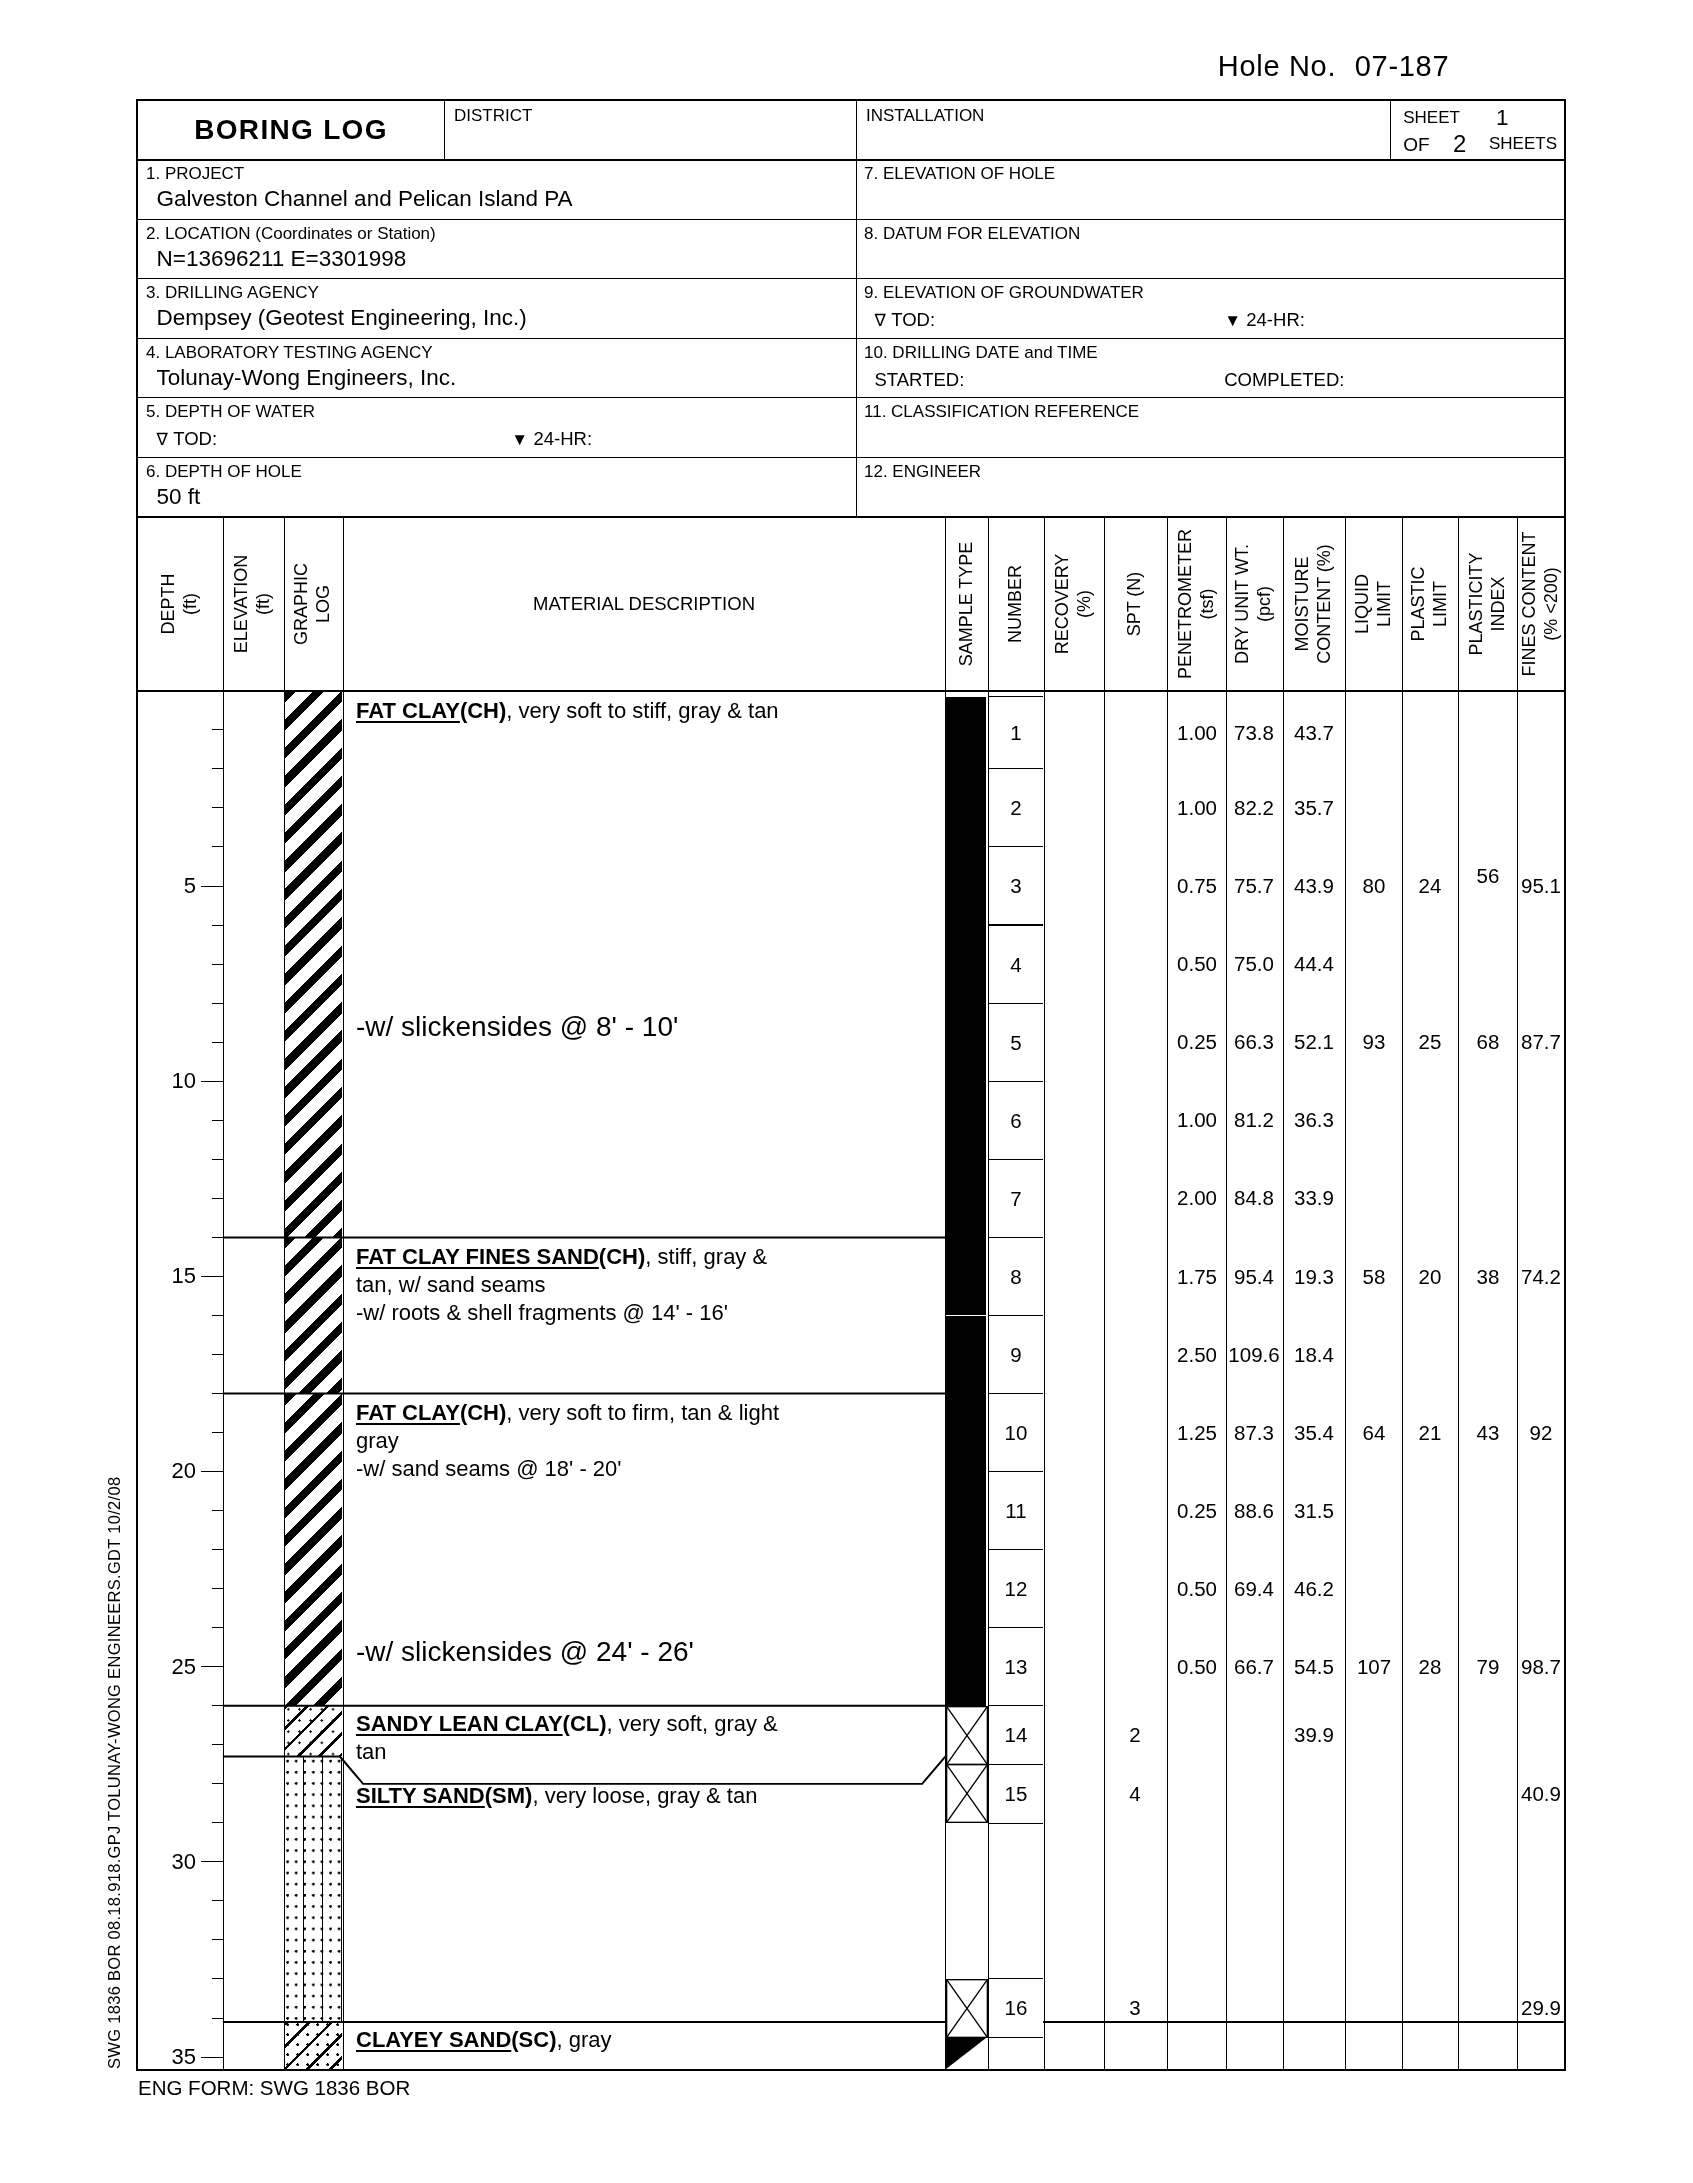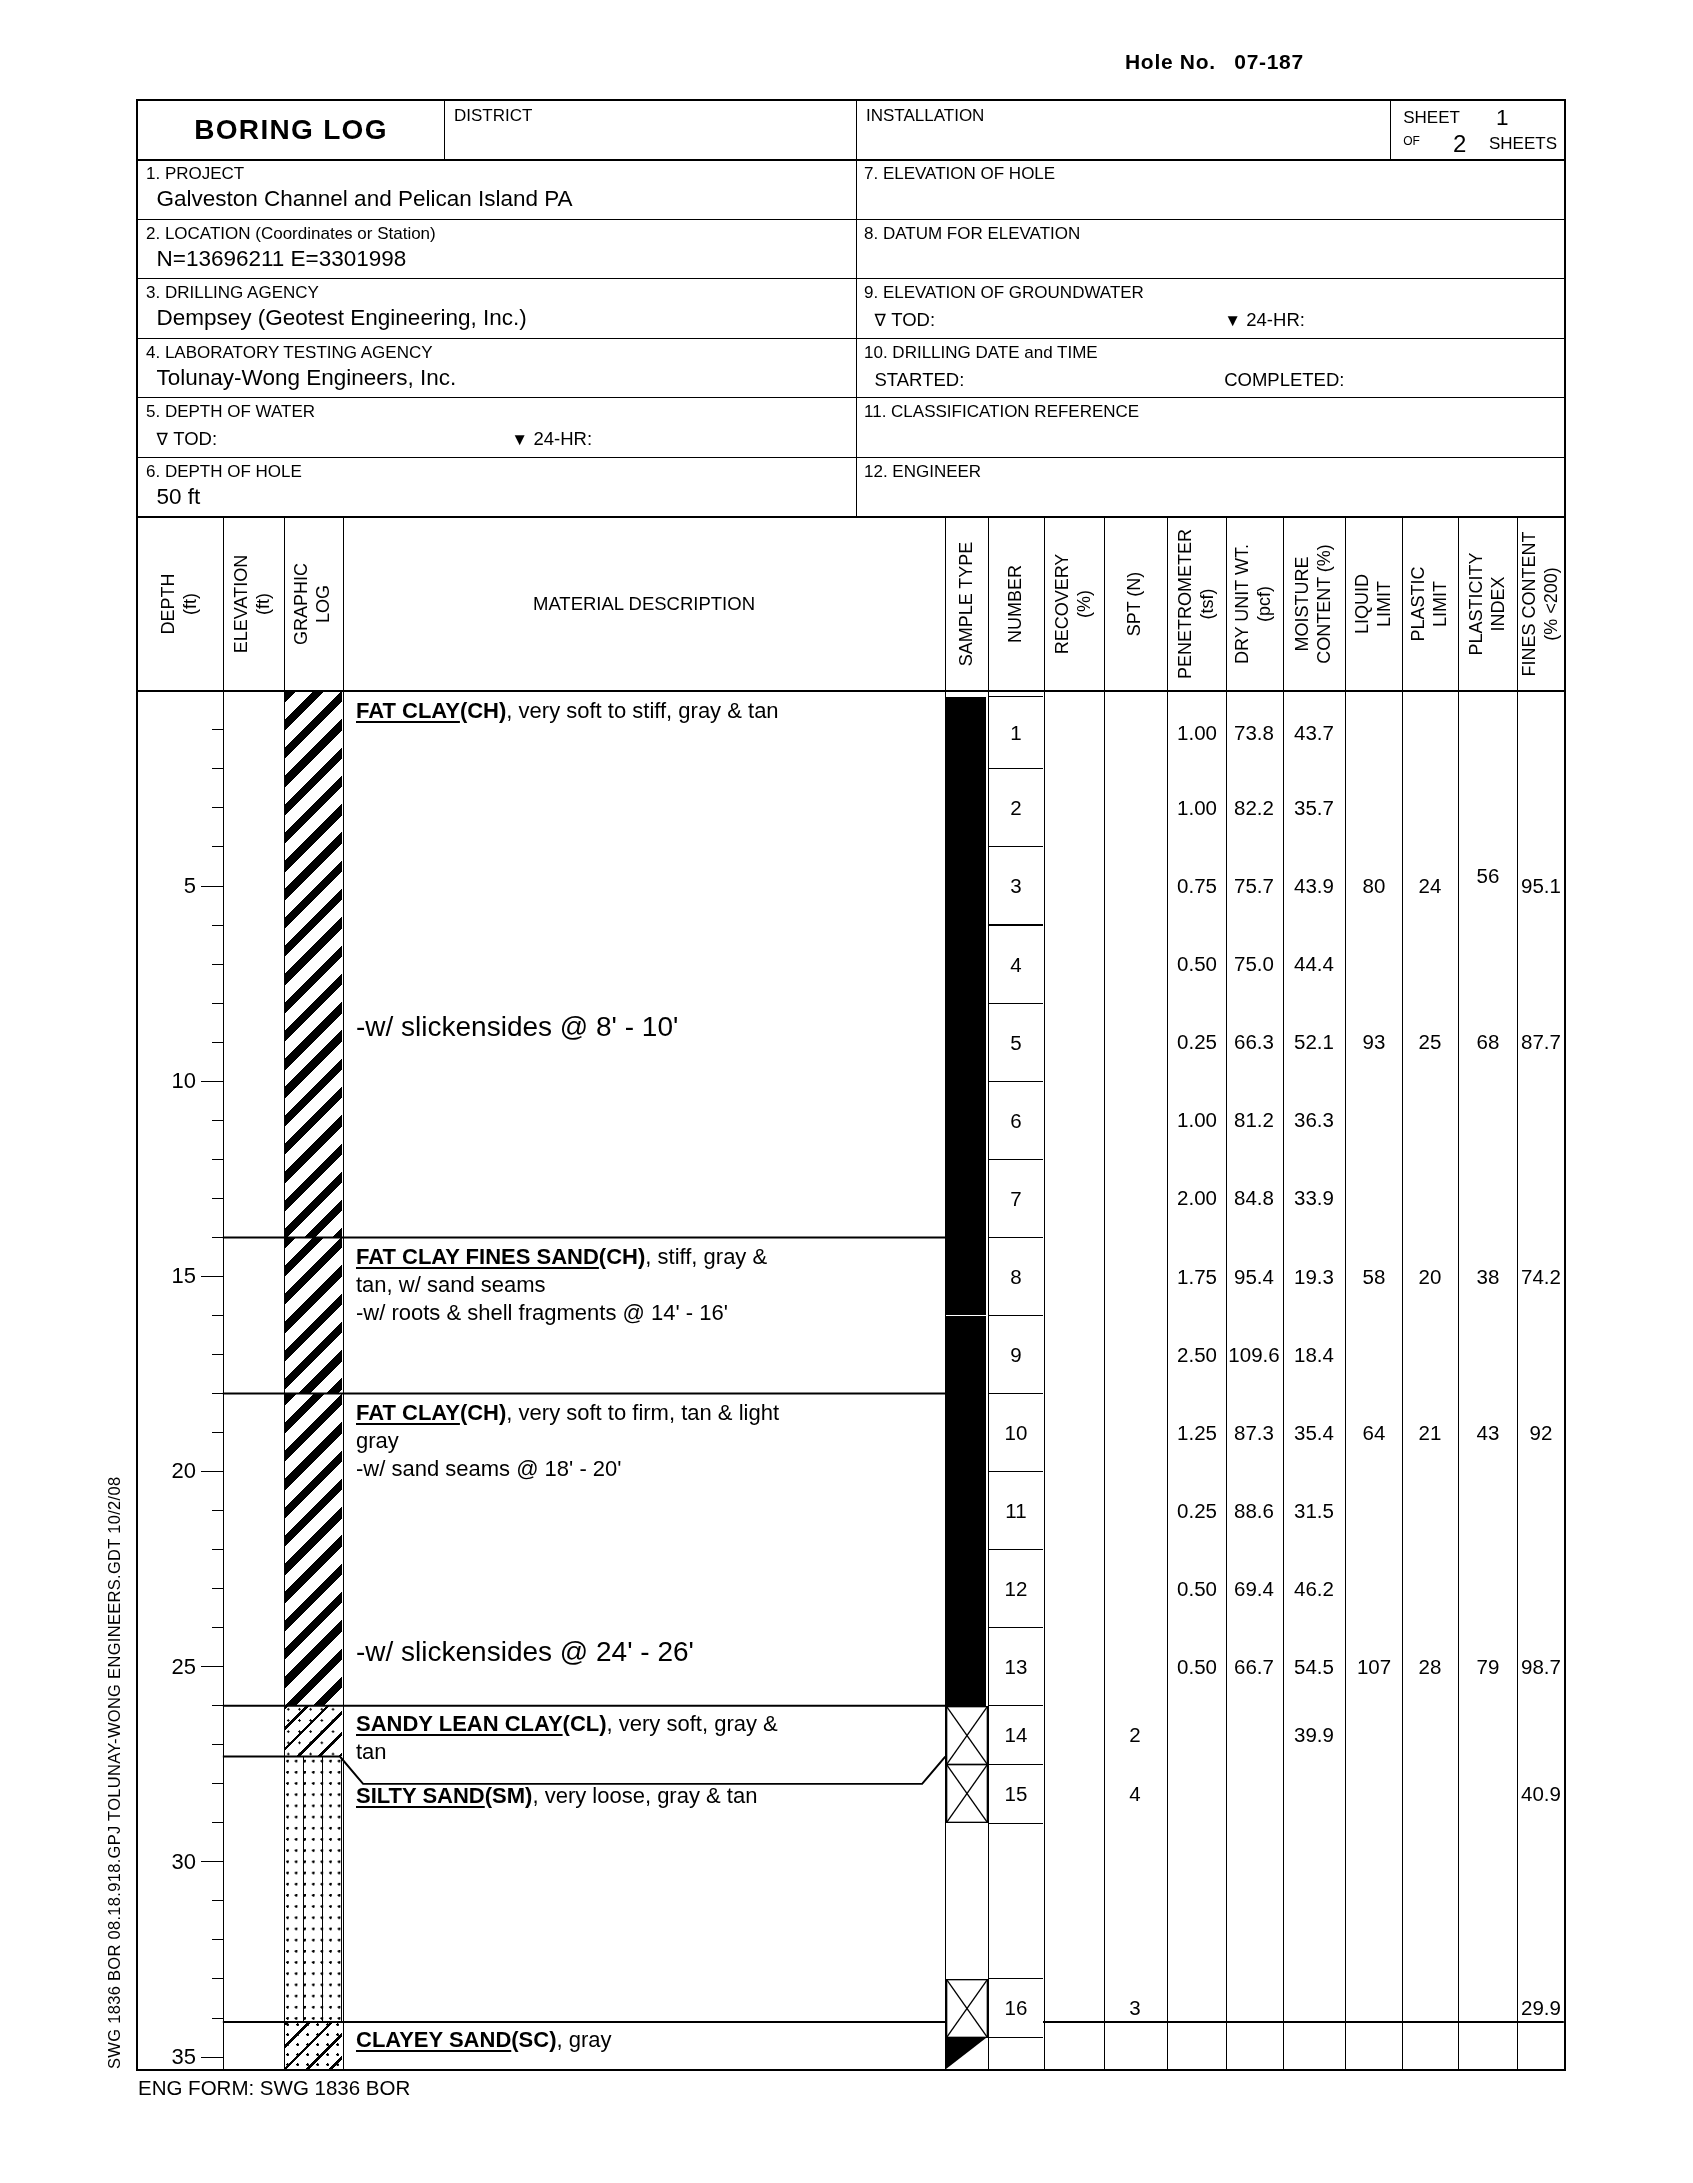--- a/index.html
+++ b/index.html
@@ -1,37 +1,37 @@
 <!DOCTYPE html>
 <html style="font-size:10.6px"><head>
 <meta charset="utf-8">
 <style>
   html,body{margin:0;padding:0;background:#e8e8e8;}
   #page{position:relative;width:1694px;height:2183px;background:#ffffff;
         font-family:"Liberation Sans",sans-serif;color:#000;overflow:hidden;}
   .abs{position:absolute;}
   .hline{position:absolute;background:#000;height:1.3px;}
   .vline{position:absolute;background:#000;width:1.3px;}
-  #holeNo{position:absolute;left:1125px;top:50px;width:417px;text-align:left;
-          font-size:21px;font-weight:bold;letter-spacing:0.7px;}
+  #holeNo{position:absolute;left:1125px;top:50px;width:417px;text-align:center;
+          font-size:29px;font-weight:normal;letter-spacing:0.7px;}
   #holeNo .hole-num{margin-left:18.5px;}
   #form{position:absolute;left:136px;top:99px;width:1426px;height:1968px;
         border:2px solid #000;box-sizing:content-box;}
   #title{position:absolute;left:0;top:0;width:306px;height:58px;display:flex;
          align-items:center;justify-content:center;font-size:28px;font-weight:bold;letter-spacing:1.3px;}
   .cell-label{position:absolute;font-size:17px;}
   .field{position:absolute;box-sizing:border-box;}
   .field .flabel{position:absolute;left:8px;top:5.3px;font-size:17px;white-space:nowrap;}
   .field .fvalue{position:absolute;left:18.5px;bottom:6.6px;font-size:22.5px;white-space:nowrap;}
   .field .fpart2{position:absolute;left:52%;bottom:6.6px;font-size:18.5px;white-space:nowrap;}
   .field .fpart1{position:absolute;left:18.5px;bottom:6.6px;font-size:18.5px;white-space:nowrap;}
   .wl-glyph{font-size:17px;margin-right:5.3px;}
   #sheetbox .row1{position:absolute;left:13.2px;top:6.6px;font-size:17px;}
   #sheetbox .num1{position:absolute;left:106px;top:4px;font-size:22.5px;}
-  #sheetbox .row2a{position:absolute;left:13.2px;top:33px;font-size:12px;}
+  #sheetbox .row2a{position:absolute;left:13.2px;top:33px;font-size:19px;}
   #sheetbox .num2{position:absolute;left:63px;top:29px;font-size:24px;}
   #sheetbox .row2b{position:absolute;left:99px;top:33px;font-size:17px;}
   .colhead-rot{position:absolute;transform:translate(-50%,-50%) rotate(-90deg);
                white-space:pre;text-align:center;font-size:18px;line-height:1.2;}
   .colhead-h{position:absolute;transform:translate(-50%,-50%);font-size:18.5px;white-space:nowrap;}
   #log{position:absolute;left:0;top:590px;width:1426px;height:1378px;overflow:hidden;}
   .tick{position:absolute;background:#000;height:1.3px;}
   .tick-label{position:absolute;width:58px;text-align:right;font-size:22px;}
   .pat{position:absolute;left:147px;width:57px;}
   .pat-ch{background:repeating-linear-gradient(135deg,#000 0 8px,#fff 8px 20px);}

